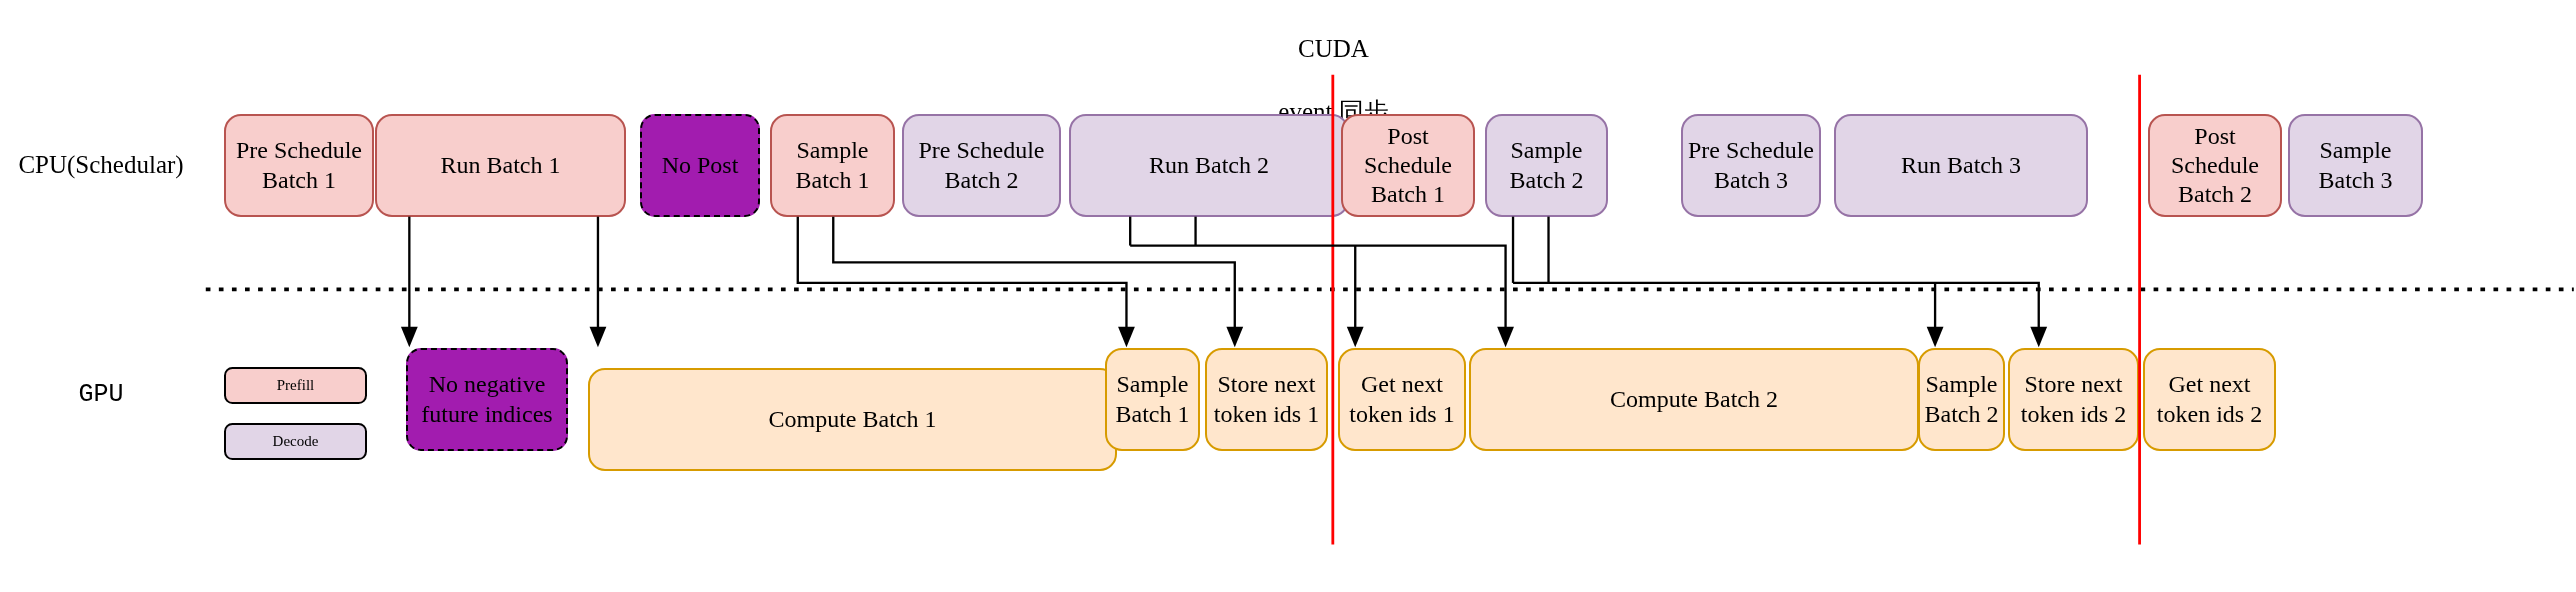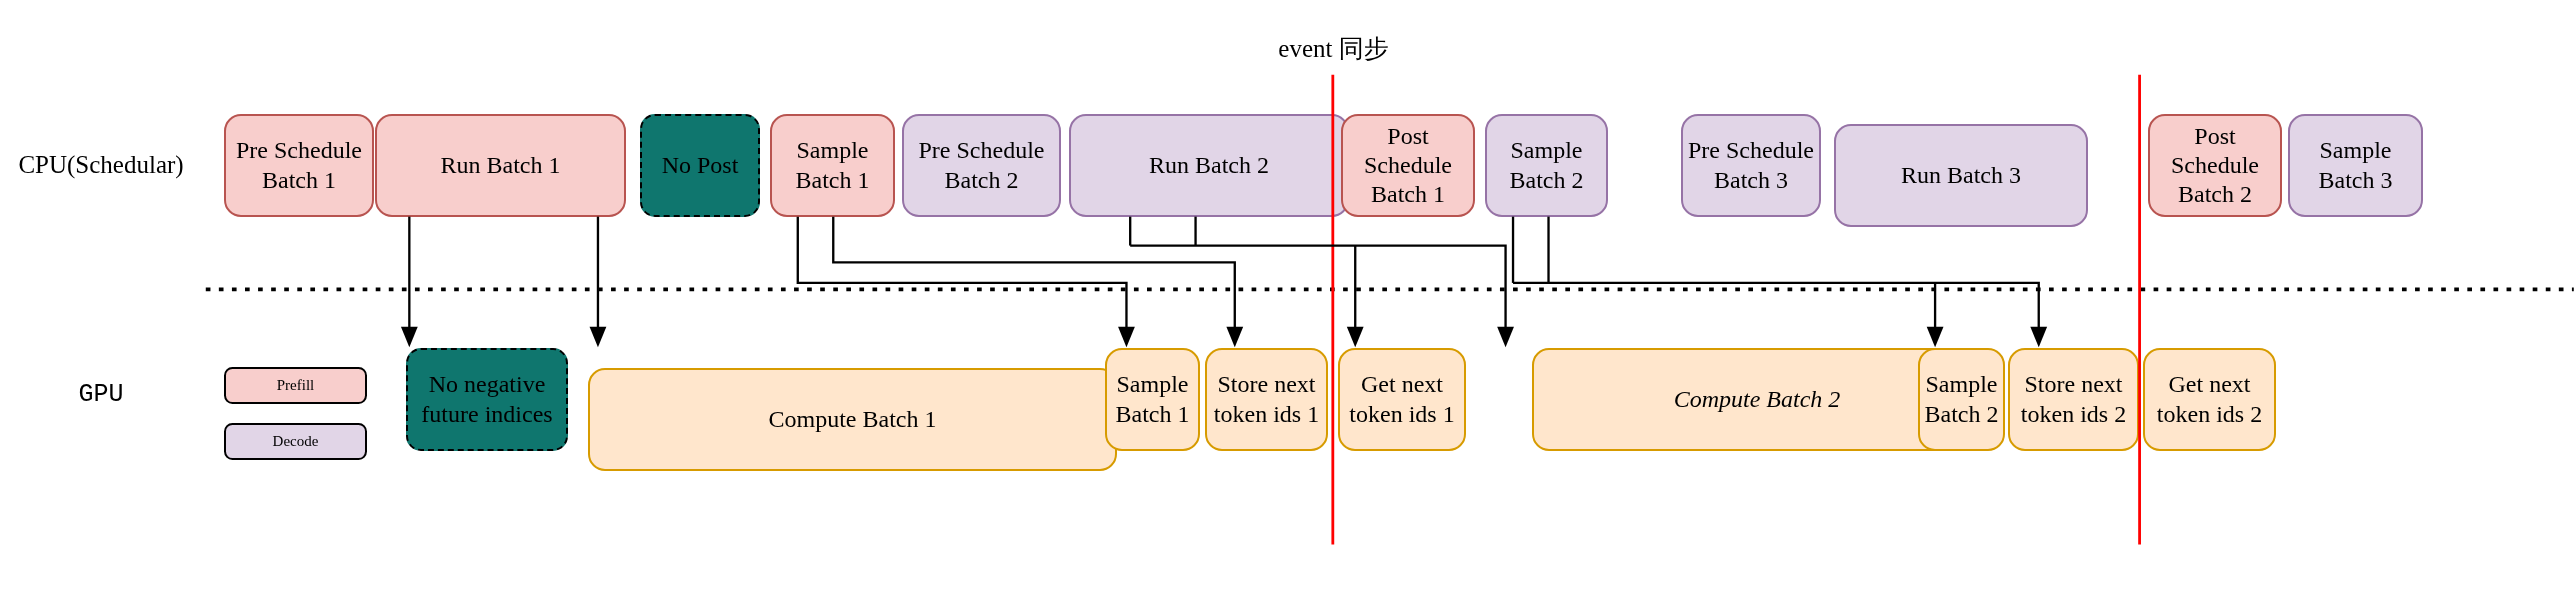--- a/index.html
+++ b/index.html
@@ -11,21 +11,21 @@
   .box{
     position:absolute;box-sizing:border-box;border:2.8px solid #000;border-radius:17px;
     display:flex;align-items:center;justify-content:center;
     text-align:center;white-space:pre-line;font-size:24px;line-height:1.22;
   }
   .row-cpu{top:114px;height:103px;}
   .row-gpu{top:348px;height:103px;}
   .pink{background:var(--pink-fill);border-color:var(--pink-stroke);}
   .purple{background:var(--purple-fill);border-color:var(--purple-stroke);}
   .orange{background:var(--orange-fill);border-color:var(--orange-stroke);}
-  .dashedbox{background:#0f766e;border:2.8px dashed #000;border-radius:15px;}
+  .dashedbox{background:#a21caf;border:2.8px dashed #000;border-radius:15px;}
   .legend-box{
     position:absolute;left:224px;width:143px;height:37px;box-sizing:border-box;
     border:2.8px solid #000;border-radius:8.4px;
     display:flex;align-items:center;justify-content:center;font-size:15px;
   }
   .label{position:absolute;font-size:25px;text-align:center;white-space:pre-line;}
   #overlay{position:absolute;left:0;top:0;pointer-events:none;}
   .wire{stroke:#000000;stroke-width:2.5;fill:none;}
   .head{fill:#000000;stroke:none;}
   .redline{stroke:var(--red-line);stroke-width:3;}
@@ -33,56 +33,57 @@
 </style>
 </head>
 <body>
 
 <div id="canvas">
 
   <div class="label" style="left:7.5px;top:151px;width:187px;">CPU(Schedular)</div>
   <div class="label" style="left:7.5px;top:380px;width:187px;font-family:Liberation Mono, monospace;">GPU</div>
 
   <div class="label" style="left:1231px;top:1.9px;width:205px;line-height:1.25;">
+    <span style="display:block;">CUDA</span>
     <span style="display:block;">event 同步</span>
   </div>
 
   <div class="box row-cpu pink" style="left:224px;width:150px;">Pre Schedule
 Batch 1</div>
   <div class="box row-cpu pink" style="left:375px;width:251px;text-align:center;">Run Batch 1</div>
   <div class="box row-cpu dashedbox" style="left:640px;width:120px;">No Post</div>
   <div class="box row-cpu pink" style="left:770px;width:125px;">Sample
 Batch 1</div>
   <div class="box row-cpu purple" style="left:902px;width:159px;">Pre Schedule
 Batch 2</div>
   <div class="box row-cpu purple" style="left:1069px;width:280px;">Run Batch 2</div>
   <div class="box row-cpu pink" style="left:1341px;width:134px;">Post
 Schedule
 Batch 1</div>
   <div class="box row-cpu purple" style="left:1485px;width:123px;">Sample
 Batch 2</div>
   <div class="box row-cpu purple" style="left:1681px;width:140px;">Pre Schedule
 Batch 3</div>
-  <div class="box row-cpu purple" style="left:1834px;width:254px;margin-top:10px;">Run Batch 3</div>
+  <div class="box row-cpu purple" style="left:1834px;width:254px;">Run Batch 3</div>
   <div class="box row-cpu pink" style="left:2148px;width:134px;">Post
 Schedule
 Batch 2</div>
   <div class="box row-cpu purple" style="left:2288px;width:135px;">Sample
 Batch 3</div>
 
   <div class="box row-gpu dashedbox" style="left:406px;width:162px;">No negative
 future indices</div>
   <div class="box row-gpu orange" style="left:588px;width:529px;margin-top:20px;">Compute Batch 1</div>
   <div class="box row-gpu orange" style="left:1105px;width:95px;">Sample
 Batch 1</div>
   <div class="box row-gpu orange" style="left:1205px;width:123px;">Store next
 token ids 1</div>
   <div class="box row-gpu orange" style="left:1338px;width:128px;">Get next
 token ids 1</div>
-  <div class="box row-gpu orange" style="left:1532px;width:450px;font-style:italic;">Compute Batch 2</div>
+  <div class="box row-gpu orange" style="left:1469px;width:450px;">Compute Batch 2</div>
   <div class="box row-gpu orange" style="left:1918px;width:87px;">Sample
 Batch 2</div>
   <div class="box row-gpu orange" style="left:2008px;width:131px;">Store next
 token ids 2</div>
   <div class="box row-gpu orange" style="left:2143px;width:133px;">Get next
 token ids 2</div>
 
   <div class="legend-box pink" style="top:367px;">Prefill</div>
   <div class="legend-box purple" style="top:423px;">Decode</div>
 

